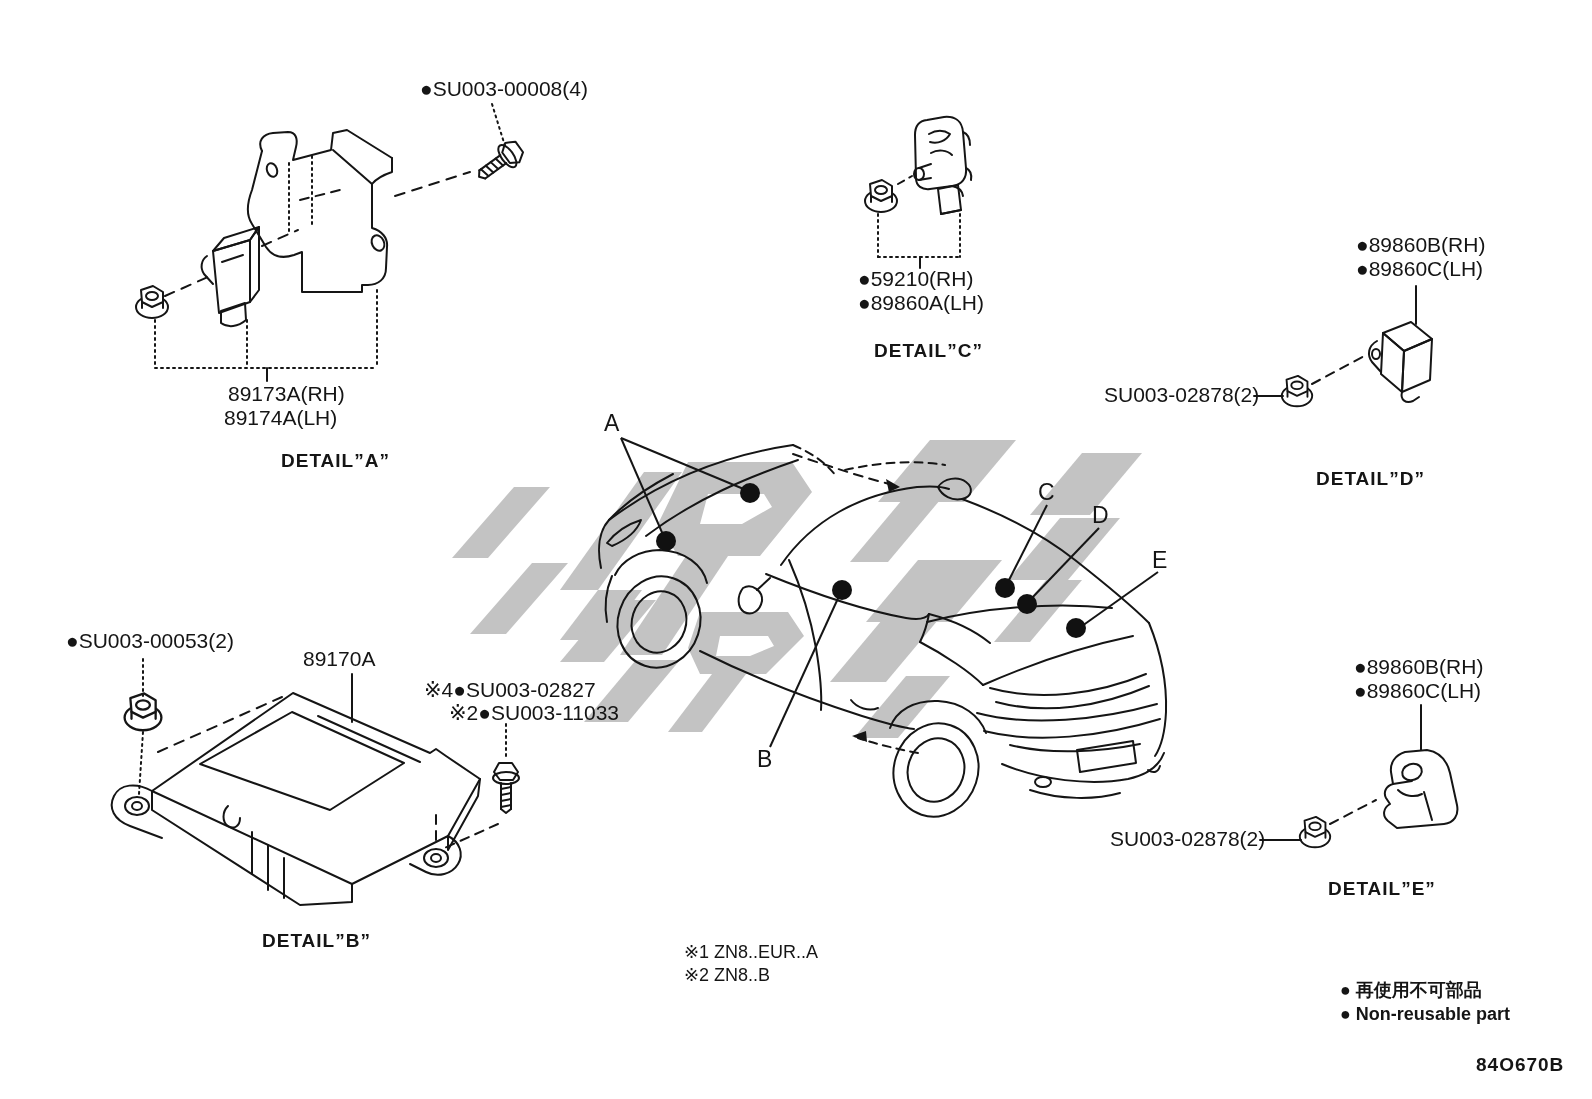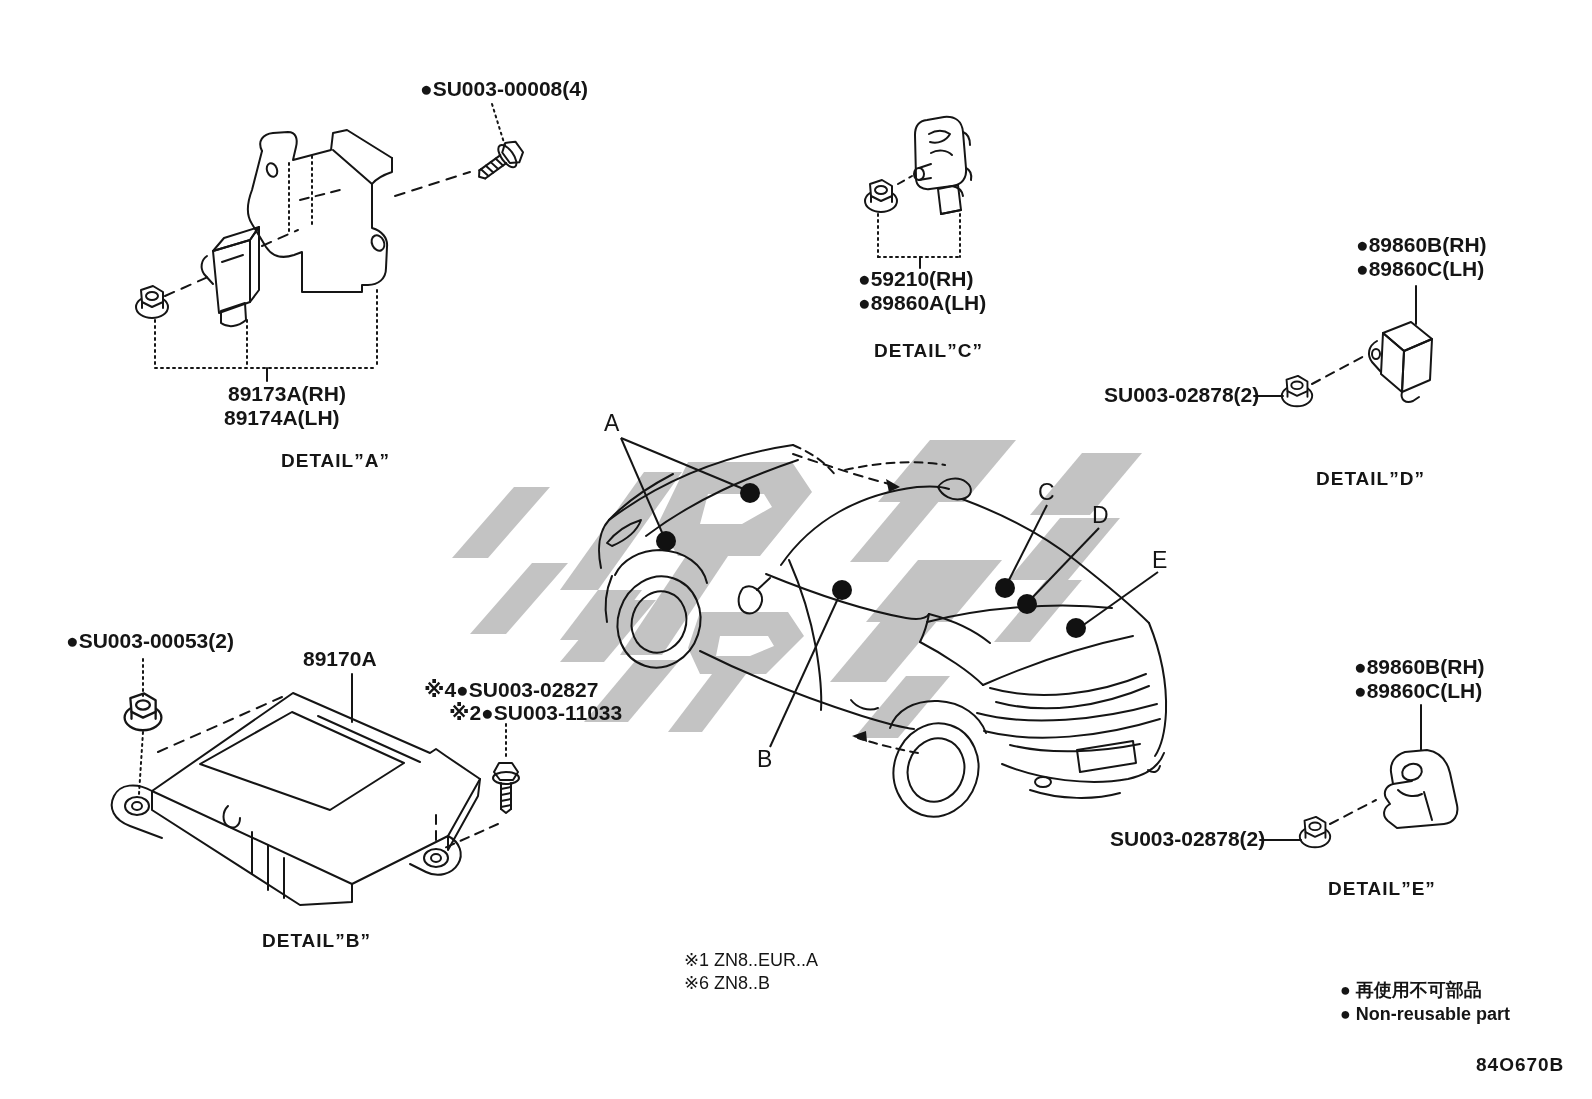--- a/index.html
+++ b/index.html
@@ -1,22 +1,22 @@
 <!DOCTYPE html>
 <html><head>
 <meta charset="utf-8">
 <style>
   html,body{margin:0;padding:0;background:#888;}
   #stage{position:relative;width:1592px;height:1099px;background:#ffffff;overflow:hidden;
          font-family:"Liberation Sans","DejaVu Sans",sans-serif;color:#151515;}
   #art{position:absolute;left:0;top:0;}
-  .lbl{position:absolute;font-weight:bold;font-size:21px;line-height:22px;white-space:nowrap;letter-spacing:0;}
+  .lbl{position:absolute;font-weight:normal;font-size:21px;line-height:22px;white-space:nowrap;letter-spacing:0;}
   .cap{position:absolute;font-weight:bold;font-size:19px;letter-spacing:1px;white-space:nowrap;}
   .cl{position:absolute;font-weight:normal;font-size:23px;white-space:nowrap;}
-  .fn{position:absolute;font-weight:normal;font-size:18px;white-space:nowrap;margin-top:8px;}
+  .fn{position:absolute;font-weight:normal;font-size:18px;white-space:nowrap;}
   .lg{position:absolute;font-weight:bold;font-size:18px;white-space:nowrap;}
   .code{position:absolute;font-weight:bold;font-size:19px;letter-spacing:1px;white-space:nowrap;}
 </style>
 </head>
 <body>
 
 <div id="stage">
 
 <svg id="art" width="1592" height="1099" viewBox="0 0 1592 1099">
   <defs>
@@ -266,19 +266,19 @@
   <div class="lbl" style="left:1110px;top:828px">SU003-02878(2)</div>
   <div class="cap" style="left:1328px;top:878px">DETAIL”E”</div>
 
   <div class="cl" style="left:604px;top:410px">A</div>
   <div class="cl" style="left:757px;top:746px">B</div>
   <div class="cl" style="left:1038px;top:479px">C</div>
   <div class="cl" style="left:1092px;top:502px">D</div>
   <div class="cl" style="left:1152px;top:547px">E</div>
 
   <div class="fn" style="left:684px;top:941px">※1 ZN8..EUR..A</div>
-  <div class="fn" style="left:684px;top:964px">※6 ZN8..B</div>
+  <div class="fn" style="left:684px;top:964px">※2 ZN8..B</div>
 
   <div class="lg" style="left:1340px;top:978px">● 再使用不可部品</div>
   <div class="lg" style="left:1340px;top:1004px">● Non-reusable part</div>
 
   <div class="code" style="left:1476px;top:1054px">84O670B</div>
 </div>
 
 </body></html>

